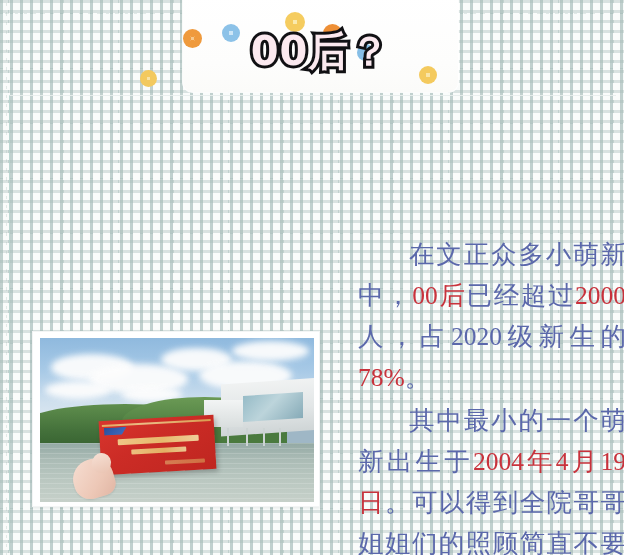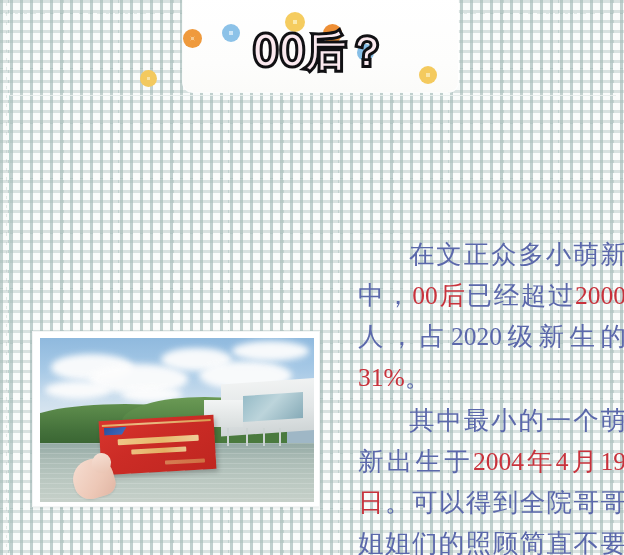--- a/index.html
+++ b/index.html
@@ -66,21 +66,21 @@
       radial-gradient(circle at 80% 20%, var(--p) 0 24%, transparent 25%),
       radial-gradient(circle at 20% 80%, var(--p) 0 24%, transparent 25%),
       radial-gradient(circle at 80% 80%, var(--p) 0 24%, transparent 25%),
       radial-gradient(circle at 50% 50%, var(--c) 0 26%, var(--p) 27% 46%, transparent 47%);
     filter:blur(.25px);
   }
 
   #title{
     position:absolute;left:0;right:0;top:34px;text-align:center;
     font-family:"DejaVu Sans","Liberation Sans",sans-serif;
-    font-size:40px;font-weight:normal;letter-spacing:1px;
+    font-size:40px;font-weight:bold;letter-spacing:1px;
     color:#fbe9ef;
     -webkit-text-stroke:6px #111114;
     paint-order:stroke fill;
     line-height:46px;
     text-shadow:0 2px 0 rgba(0,0,0,.10);
   }
 
   
   #content{
     position:absolute;left:9px;top:95px;width:606px;height:455px;
@@ -247,18 +247,18 @@
           <div class="l2"></div>
           <div class="l3"></div>
         </div>
 
         <div class="hand"></div>
         <div class="thumb"></div>
       </div>
     </div>
 
     <div id="textcol">
-        <p><span>在文正众多小萌新中，</span><span class="hl">00后</span><span>已经超过</span><span class="hl">2000</span><span>人，占2020级新生的</span><span class="hl">31%</span><span>。</span></p>
+        <p><span>在文正众多小萌新中，</span><span class="hl">00后</span><span>已经超过</span><span class="hl">2000</span><span>人，占2020级新生的</span><span class="hl">78%</span><span>。</span></p>
         <p><span>其中最小的一个萌新出生于</span><span class="hl">2004年4月19日</span><span>。可以得到全院哥哥姐姐们的照顾简直不要太幸福哦！</span></p>
       </div>
 
   </div>
 </div>
 
 </body></html>

